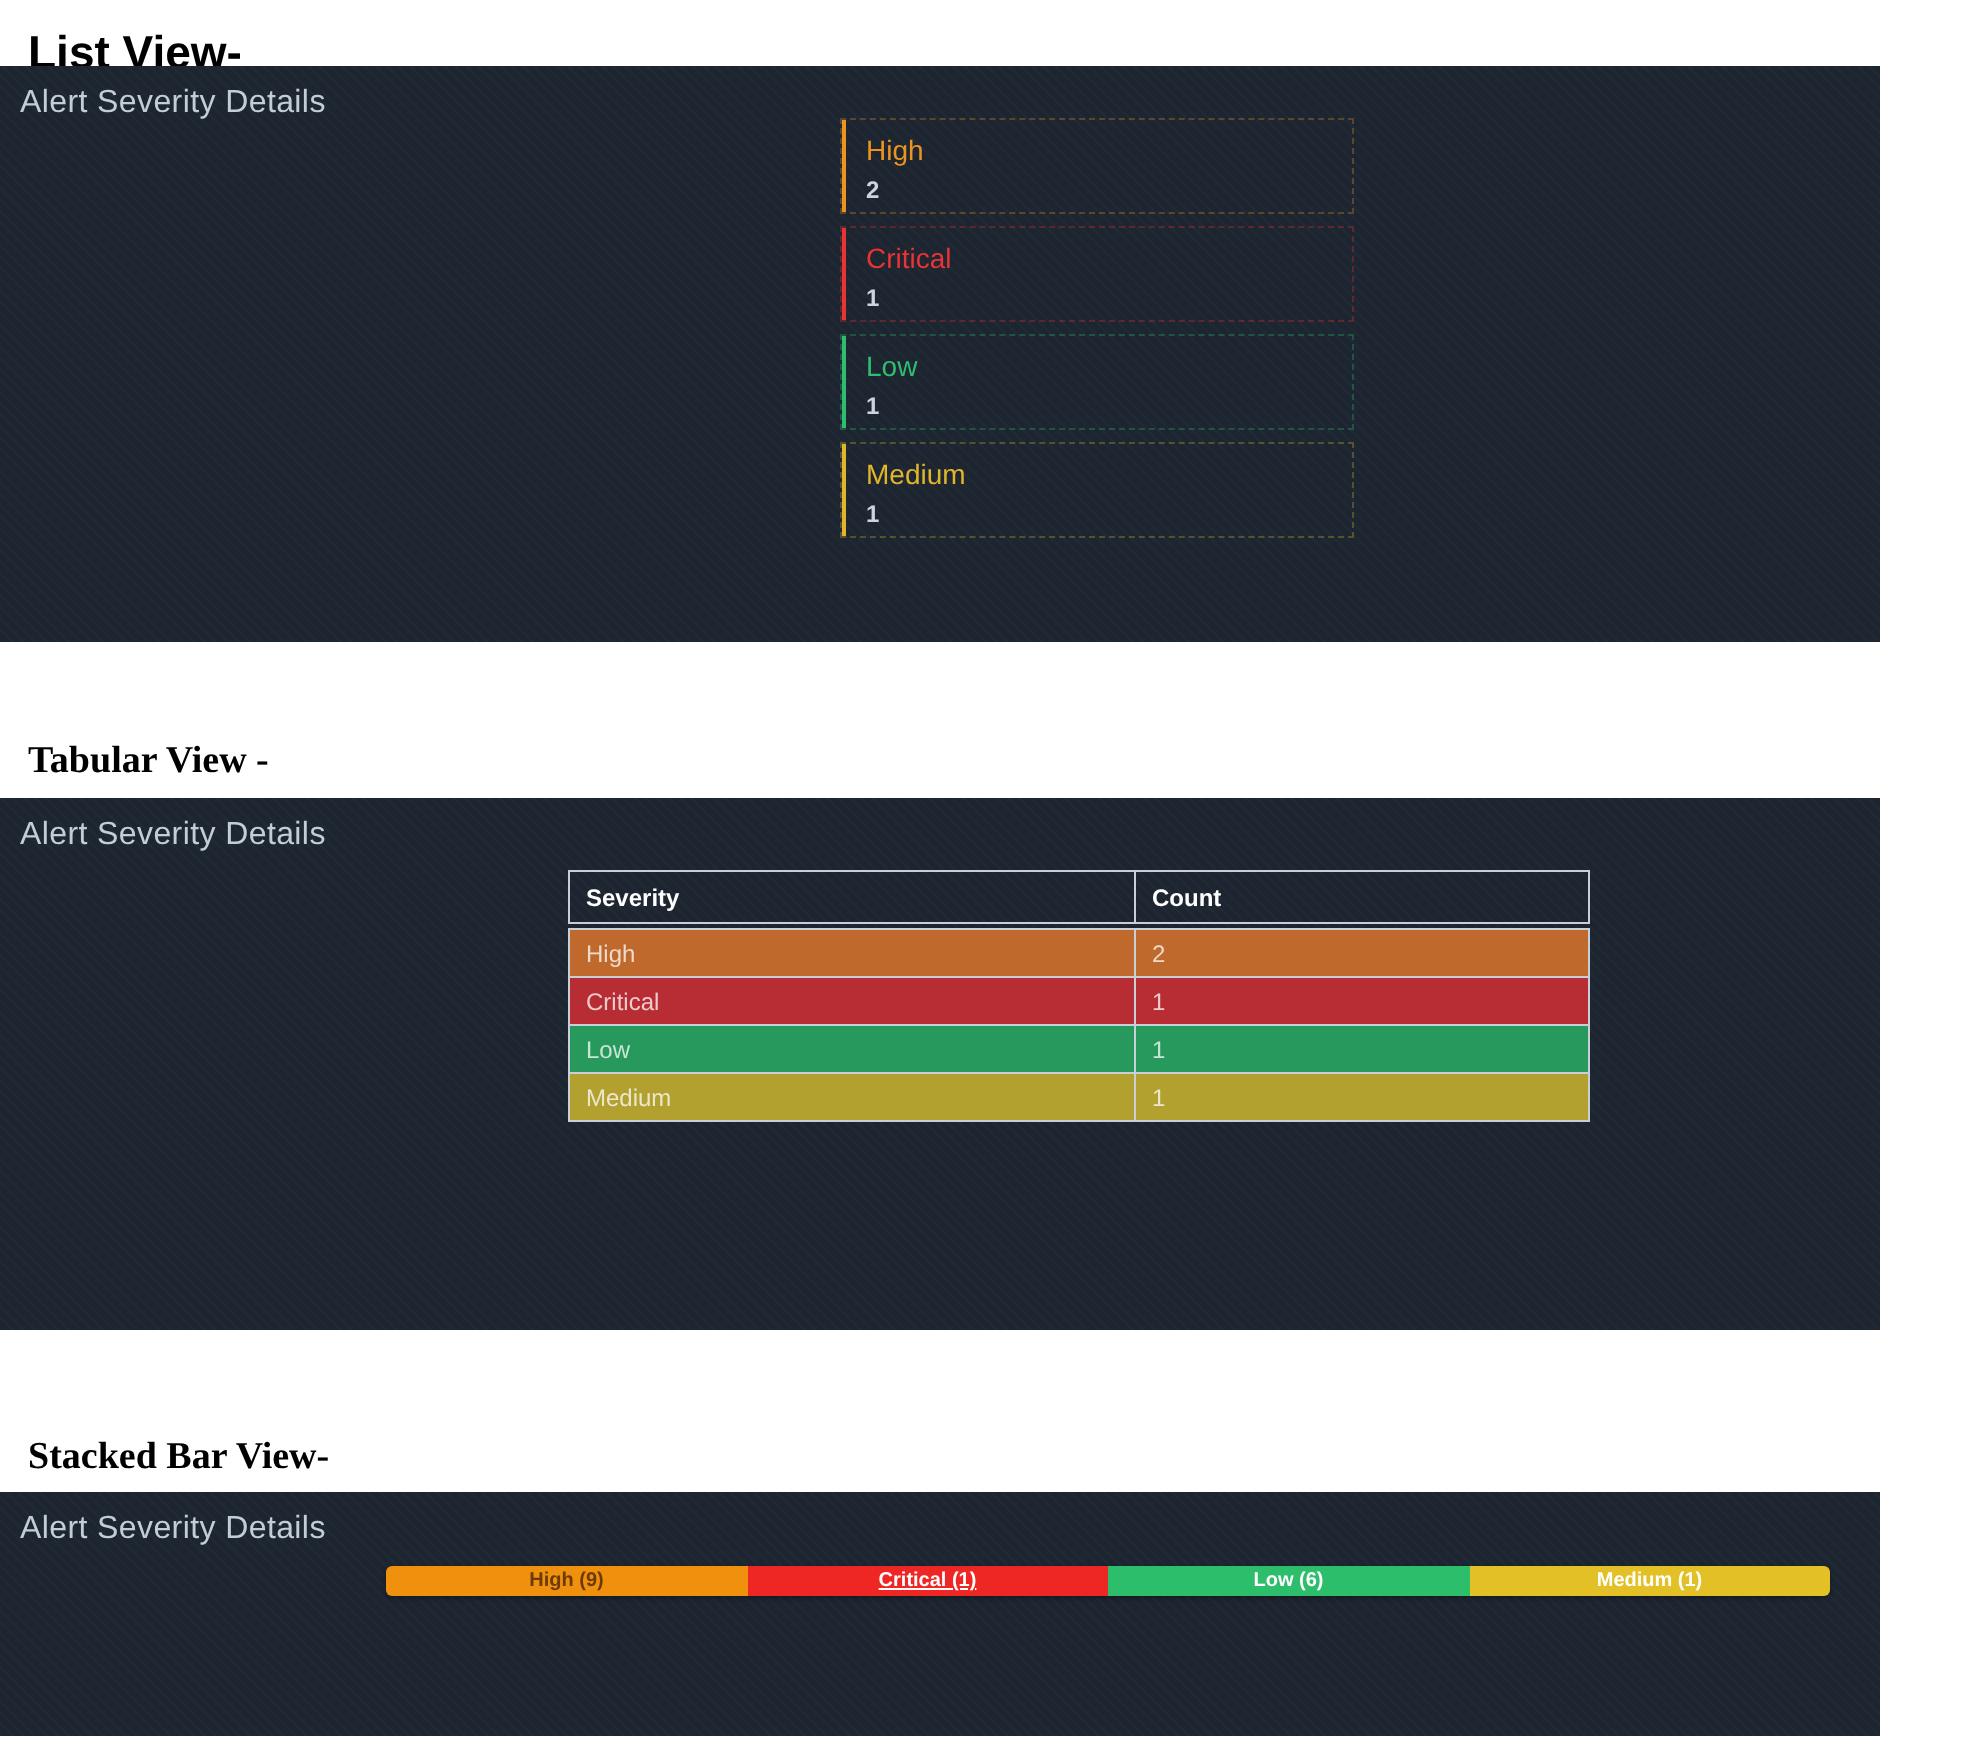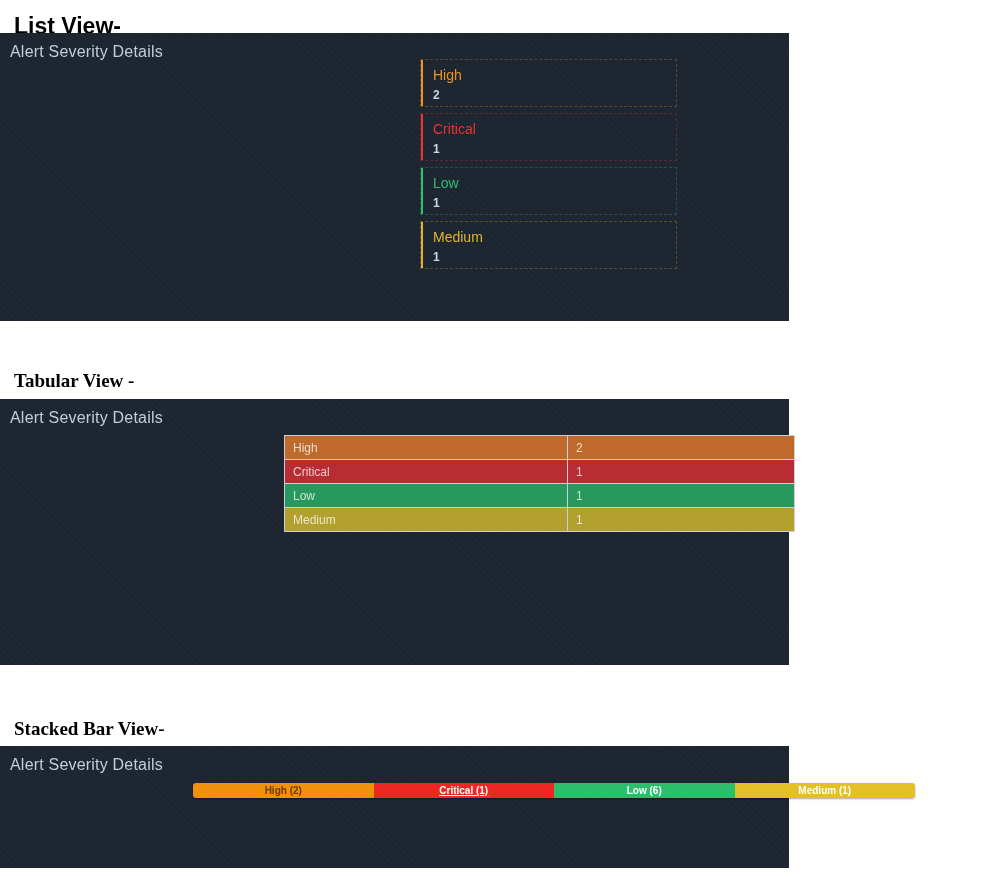--- a/index.html
+++ b/index.html
@@ -13,21 +13,21 @@
   
   .heading { position:absolute; left:2px; margin:12px; color:#000; white-space:nowrap; }
   .heading-sans { font-family:"Liberation Sans", sans-serif; font-weight:bold; font-size:23px; }
   .heading-serif { font-family:"Liberation Serif", serif; font-weight:bold; font-size:19px; }
   #heading-list { top:1px; }
   #heading-tabular { top:358px; }
   #heading-stacked { top:706px;text-align:center; }
 
   
   .panel {
-    position:absolute; left:0; width:789px;
+    position:absolute; left:0; width:940px;
     background-color:#1c2530;
     background-image:repeating-linear-gradient(45deg,
       rgba(255,255,255,0.02) 0px, rgba(255,255,255,0.02) 1px,
       transparent 1px, transparent 4px);
   }
   #panel-list    { top:33px;  height:288px; }
   #panel-tabular { top:399px; height:266px; }
   #panel-stacked { top:746px; height:122px; }
 
   .panel-title {
@@ -112,20 +112,24 @@
     </div>
   </div>
 </div>
 
 <h1 id="heading-tabular" class="heading heading-serif">Tabular View -</h1>
 
 <div id="panel-tabular" class="panel">
   <div class="panel-title">Alert Severity Details</div>
 
   <div class="sev-table">
+    <div class="t-header">
+      <div class="cell cell-sev">Severity</div>
+      <div class="cell cell-count">Count</div>
+    </div>
     <div class="t-body">
       <div class="t-row" style="background-color: rgb(191, 106, 44);">
         <div class="cell cell-sev">High</div>
         <div class="cell cell-count">2</div>
       </div>
       <div class="t-row" style="background-color: rgb(184, 45, 51);">
         <div class="cell cell-sev">Critical</div>
         <div class="cell cell-count">1</div>
       </div>
       <div class="t-row" style="background-color: rgb(39, 153, 93);">
@@ -140,21 +144,21 @@
   </div>
 </div>
 
 <h1 id="heading-stacked" class="heading heading-serif">Stacked Bar View-</h1>
 
 <div id="panel-stacked" class="panel">
   <div class="panel-title">Alert Severity Details</div>
 
   <div class="stacked-bar">
     <div class="segment" style="background-color: rgb(240, 145, 14); color: rgb(107, 58, 5);">
-      <span>High (2)</span>
+      <span>High (9)</span>
     </div>
     <div class="segment" style="background-color: rgb(238, 39, 36); color: rgb(255, 255, 255); text-decoration: underline;">
       <span>Critical (1)</span>
     </div>
     <div class="segment" style="background-color: rgb(45, 190, 108); color: rgb(255, 255, 255);">
       <span>Low (6)</span>
     </div>
     <div class="segment" style="background-color: rgb(226, 192, 38); color: rgb(255, 255, 255);">
       <span>Medium (1)</span>
     </div>

